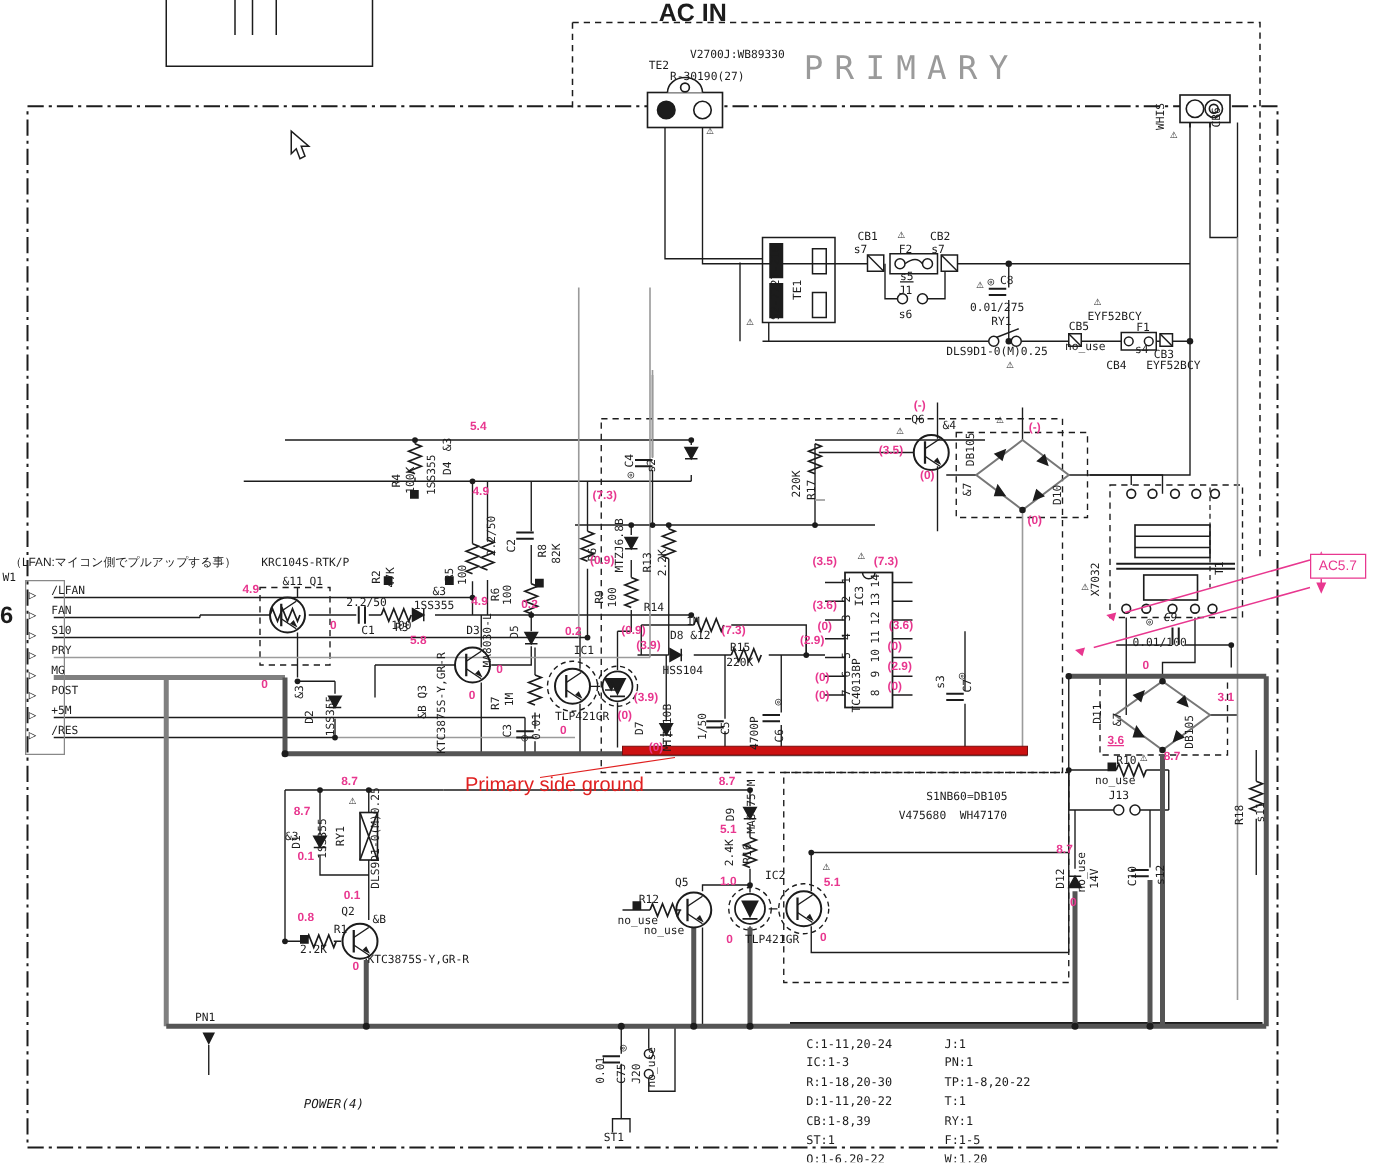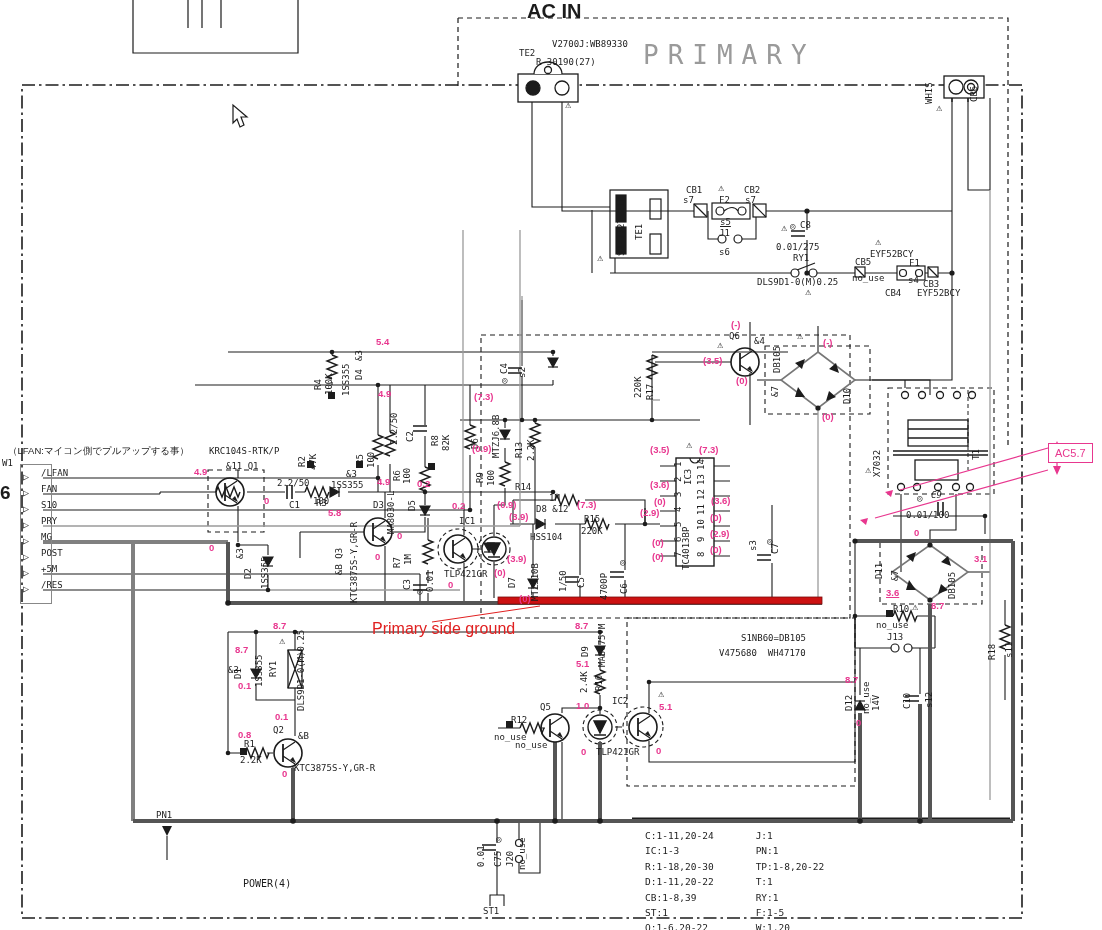--- a/index.html
+++ b/index.html
@@ -597,26 +597,26 @@
       <span class="lbl" style="left: 228px; top: 666px;">&amp;3</span>
       <span class="lbl rot" style="left: 243px; top: 670px;">D1</span>
       <span class="lbl rot" style="left: 264px; top: 678px;">1SS355</span>
       <span class="lbl rot" style="left: 278px; top: 668px;">RY1</span>
       <span class="lbl rot" style="left: 306px; top: 702px;">DLS9D1-0(M)0.25</span>
       <span class="lbl c-p" style="left: 238px; top: 681px;">0.1</span>
       <span class="lbl c-p" style="left: 275px; top: 712px;">0.1</span>
       <span class="lbl c-p" style="left: 238px; top: 730px;">0.8</span>
       <span class="lbl" style="left: 273px; top: 726px;">Q2</span>
       <span class="lbl" style="left: 298px; top: 732px;">&amp;B</span>
-      <span class="lbl" style="left: 244px; top: 740px;">R1</span>
+      <span class="lbl" style="left: 267px; top: 740px;">R1</span>
       <span class="lbl" style="left: 240px; top: 756px;">2.2K</span>
       <span class="lbl" style="left: 294px; top: 764px;">KTC3875S-Y,GR-R</span>
       <span class="lbl c-p" style="left: 282px; top: 769px;">0</span>
       <span class="lbl" style="left: 156px; top: 811px;">PN1</span>
-      <span class="lbl" style="left: 243px; top: 879px; font-size: 10px;">POWER(4)</span>
+      <span class="lbl" style="left: 243px; top: 879px; font-size: 10px; font-style: italic;">POWER(4)</span>
       <span class="lbl rot" style="left: 486px; top: 858px;">0.01</span>
       <span class="lbl rot" style="left: 503px; top: 858px;">C75</span>
       <span class="lbl" style="left: 496px; top: 835px;">◎</span>
       <span class="lbl rot" style="left: 515px; top: 858px;">J20</span>
       <span class="lbl rot" style="left: 527px; top: 861px;">no_use</span>
       <span class="lbl" style="left: 483px; top: 907px;">ST1</span>
     </div>
 
 <div id="legend">
   <div id="legend-col1">

